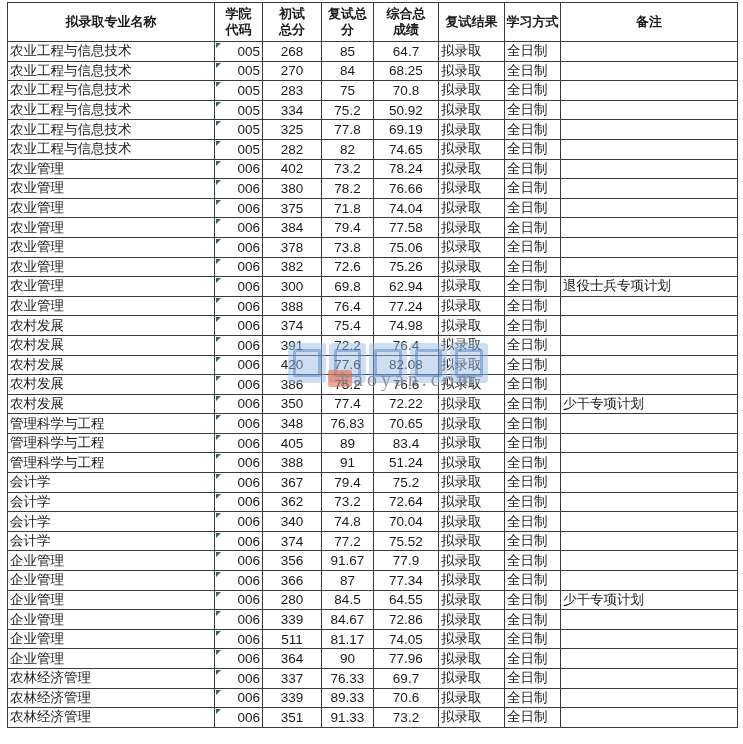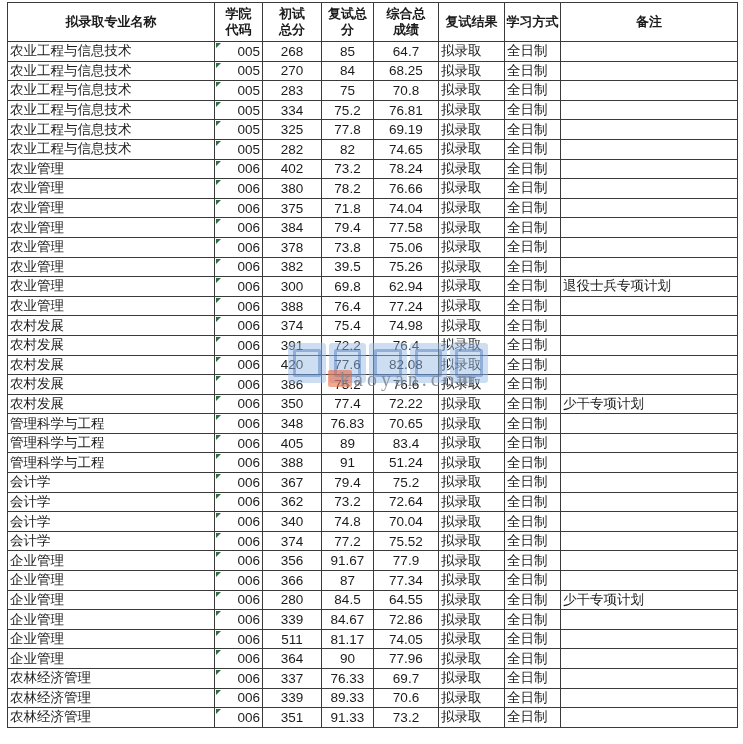--- a/index.html
+++ b/index.html
@@ -89,21 +89,21 @@
           <td class="t-center">70.8</td>
           <td class="t-left">拟录取</td>
           <td class="t-left">全日制</td>
           <td class="t-left"></td>
         </tr>
         <tr>
           <td class="t-left">农业工程与信息技术</td>
           <td class="cellcode"><span class="tri"></span>005</td>
           <td class="t-center">334</td>
           <td class="t-center">75.2</td>
-          <td class="t-center">76.81</td>
+          <td class="t-center">50.92</td>
           <td class="t-left">拟录取</td>
           <td class="t-left">全日制</td>
           <td class="t-left"></td>
         </tr>
         <tr>
           <td class="t-left">农业工程与信息技术</td>
           <td class="cellcode"><span class="tri"></span>005</td>
           <td class="t-center">325</td>
           <td class="t-center">77.8</td>
           <td class="t-center">69.19</td>
@@ -168,21 +168,21 @@
           <td class="t-center">73.8</td>
           <td class="t-center">75.06</td>
           <td class="t-left">拟录取</td>
           <td class="t-left">全日制</td>
           <td class="t-left"></td>
         </tr>
         <tr>
           <td class="t-left">农业管理</td>
           <td class="cellcode"><span class="tri"></span>006</td>
           <td class="t-center">382</td>
-          <td class="t-center">39.5</td>
+          <td class="t-center">72.6</td>
           <td class="t-center">75.26</td>
           <td class="t-left">拟录取</td>
           <td class="t-left">全日制</td>
           <td class="t-left"></td>
         </tr>
         <tr>
           <td class="t-left">农业管理</td>
           <td class="cellcode"><span class="tri"></span>006</td>
           <td class="t-center">300</td>
           <td class="t-center">69.8</td>

